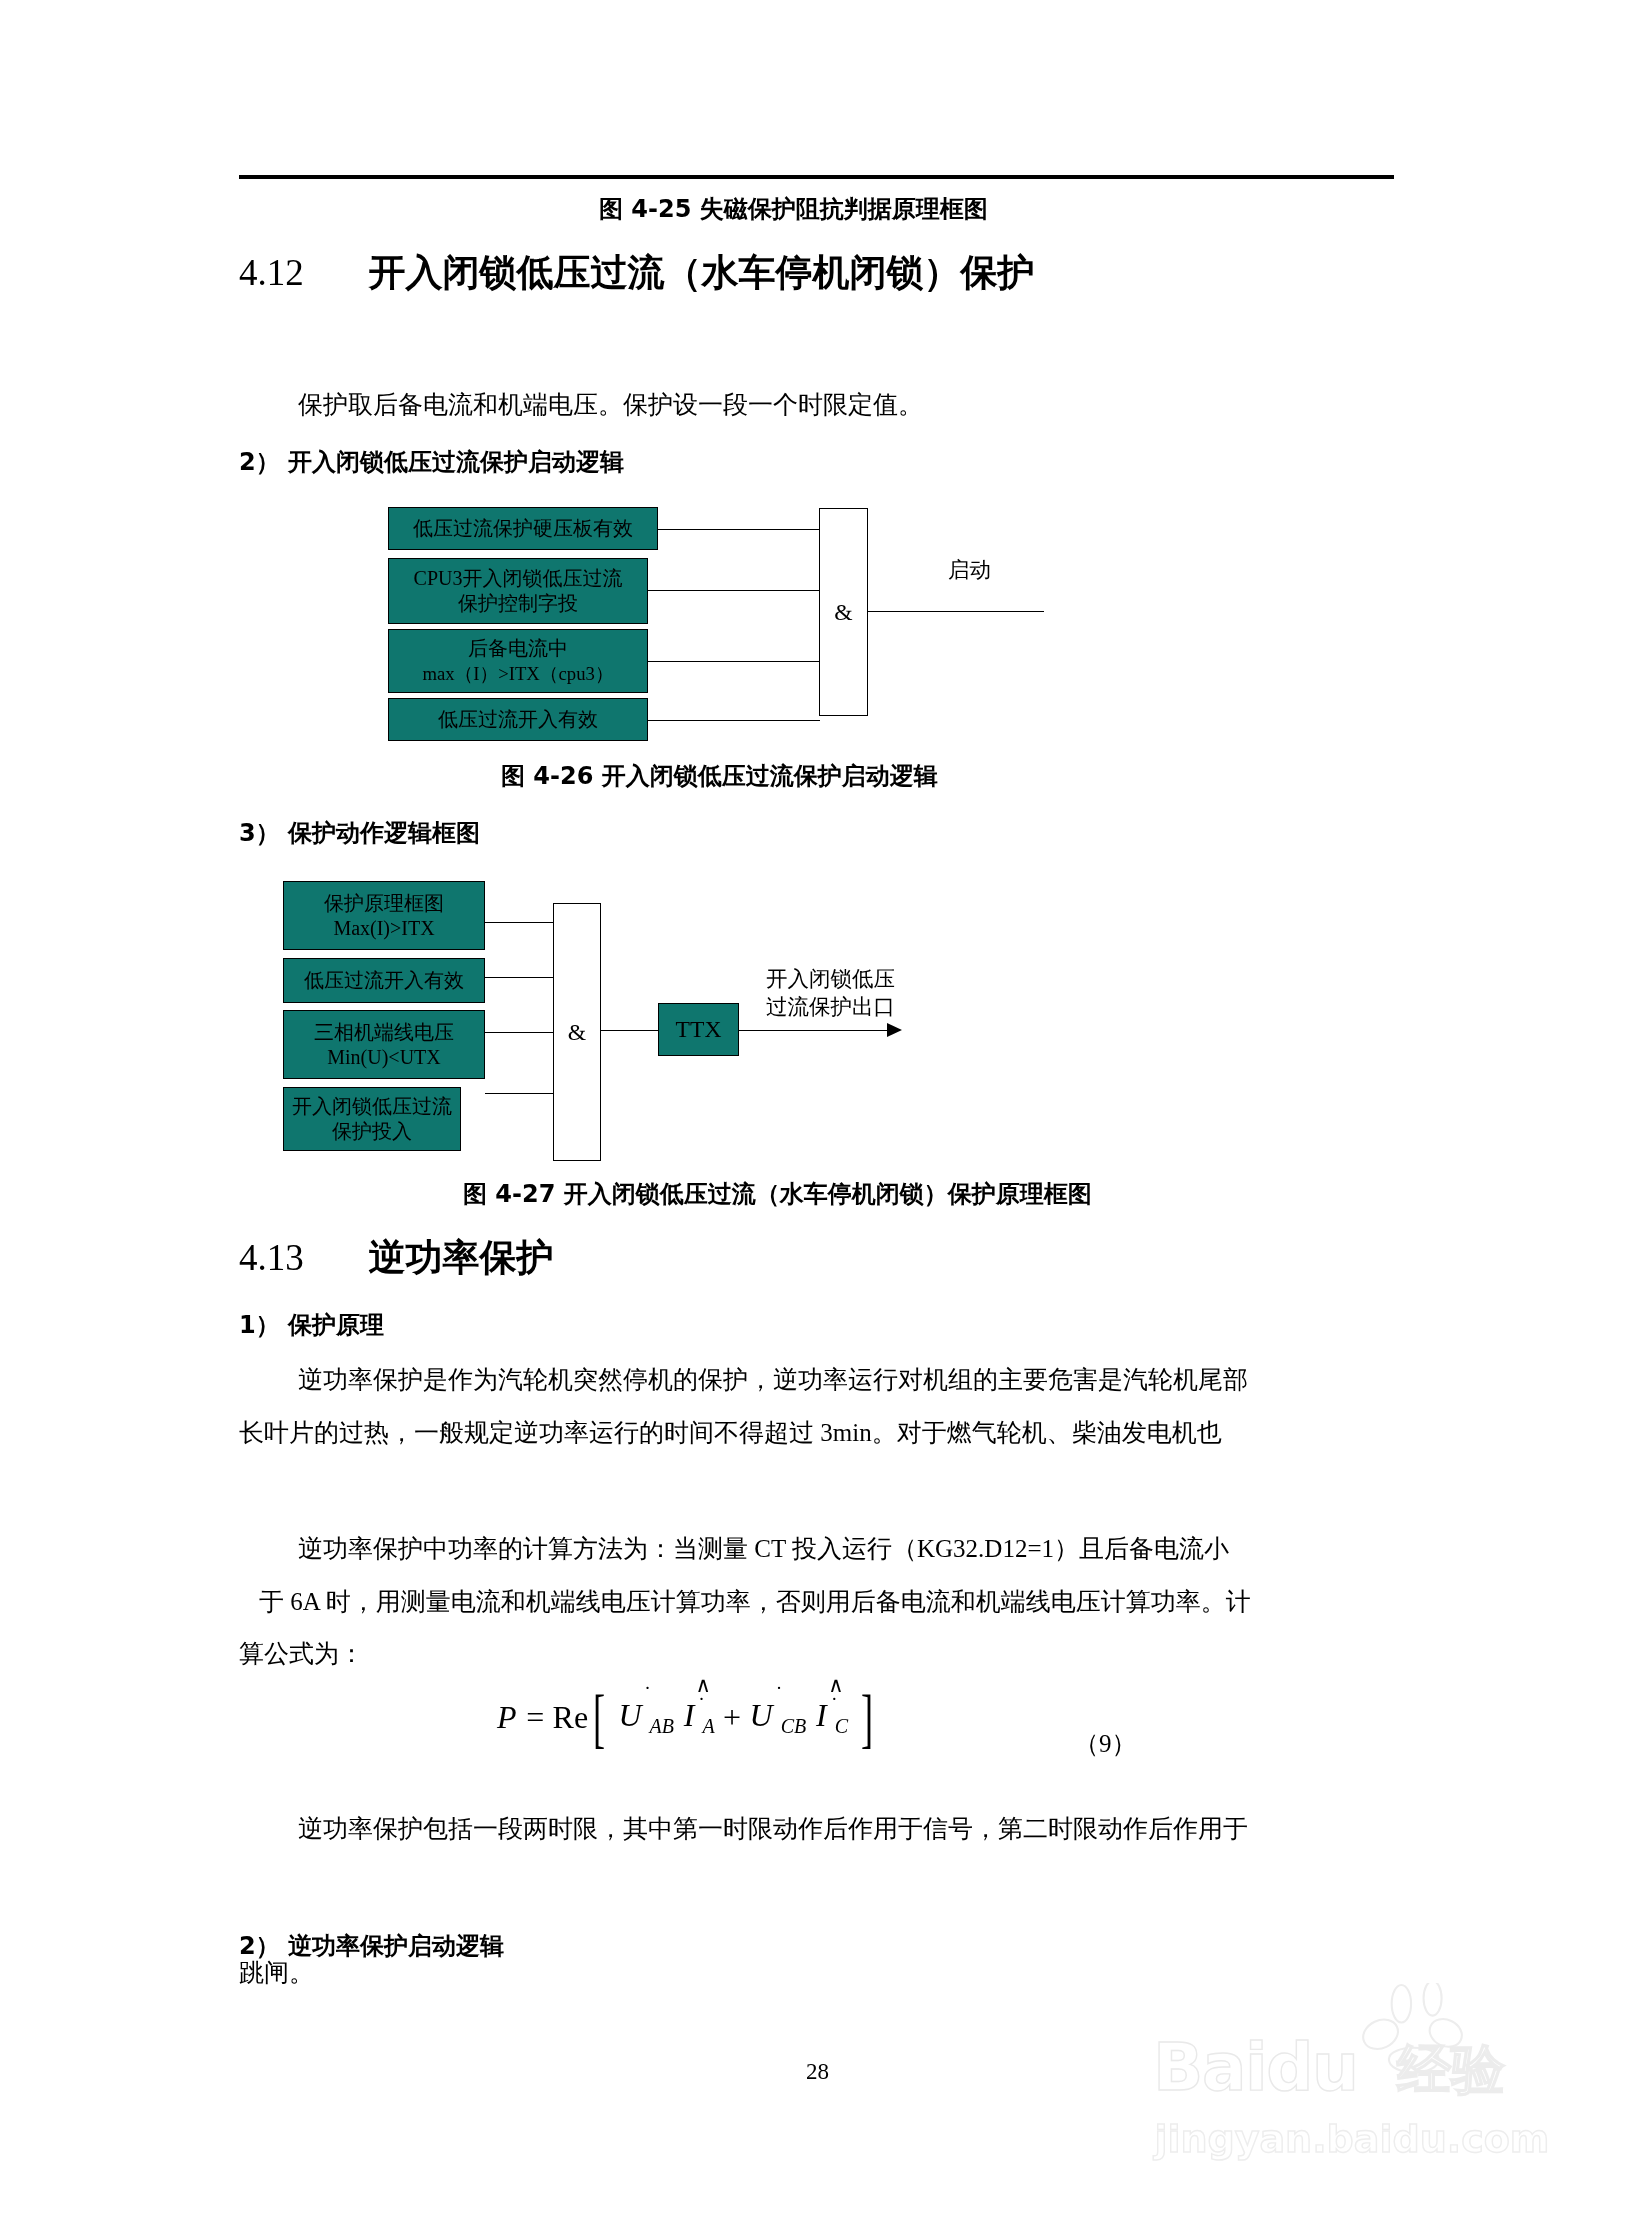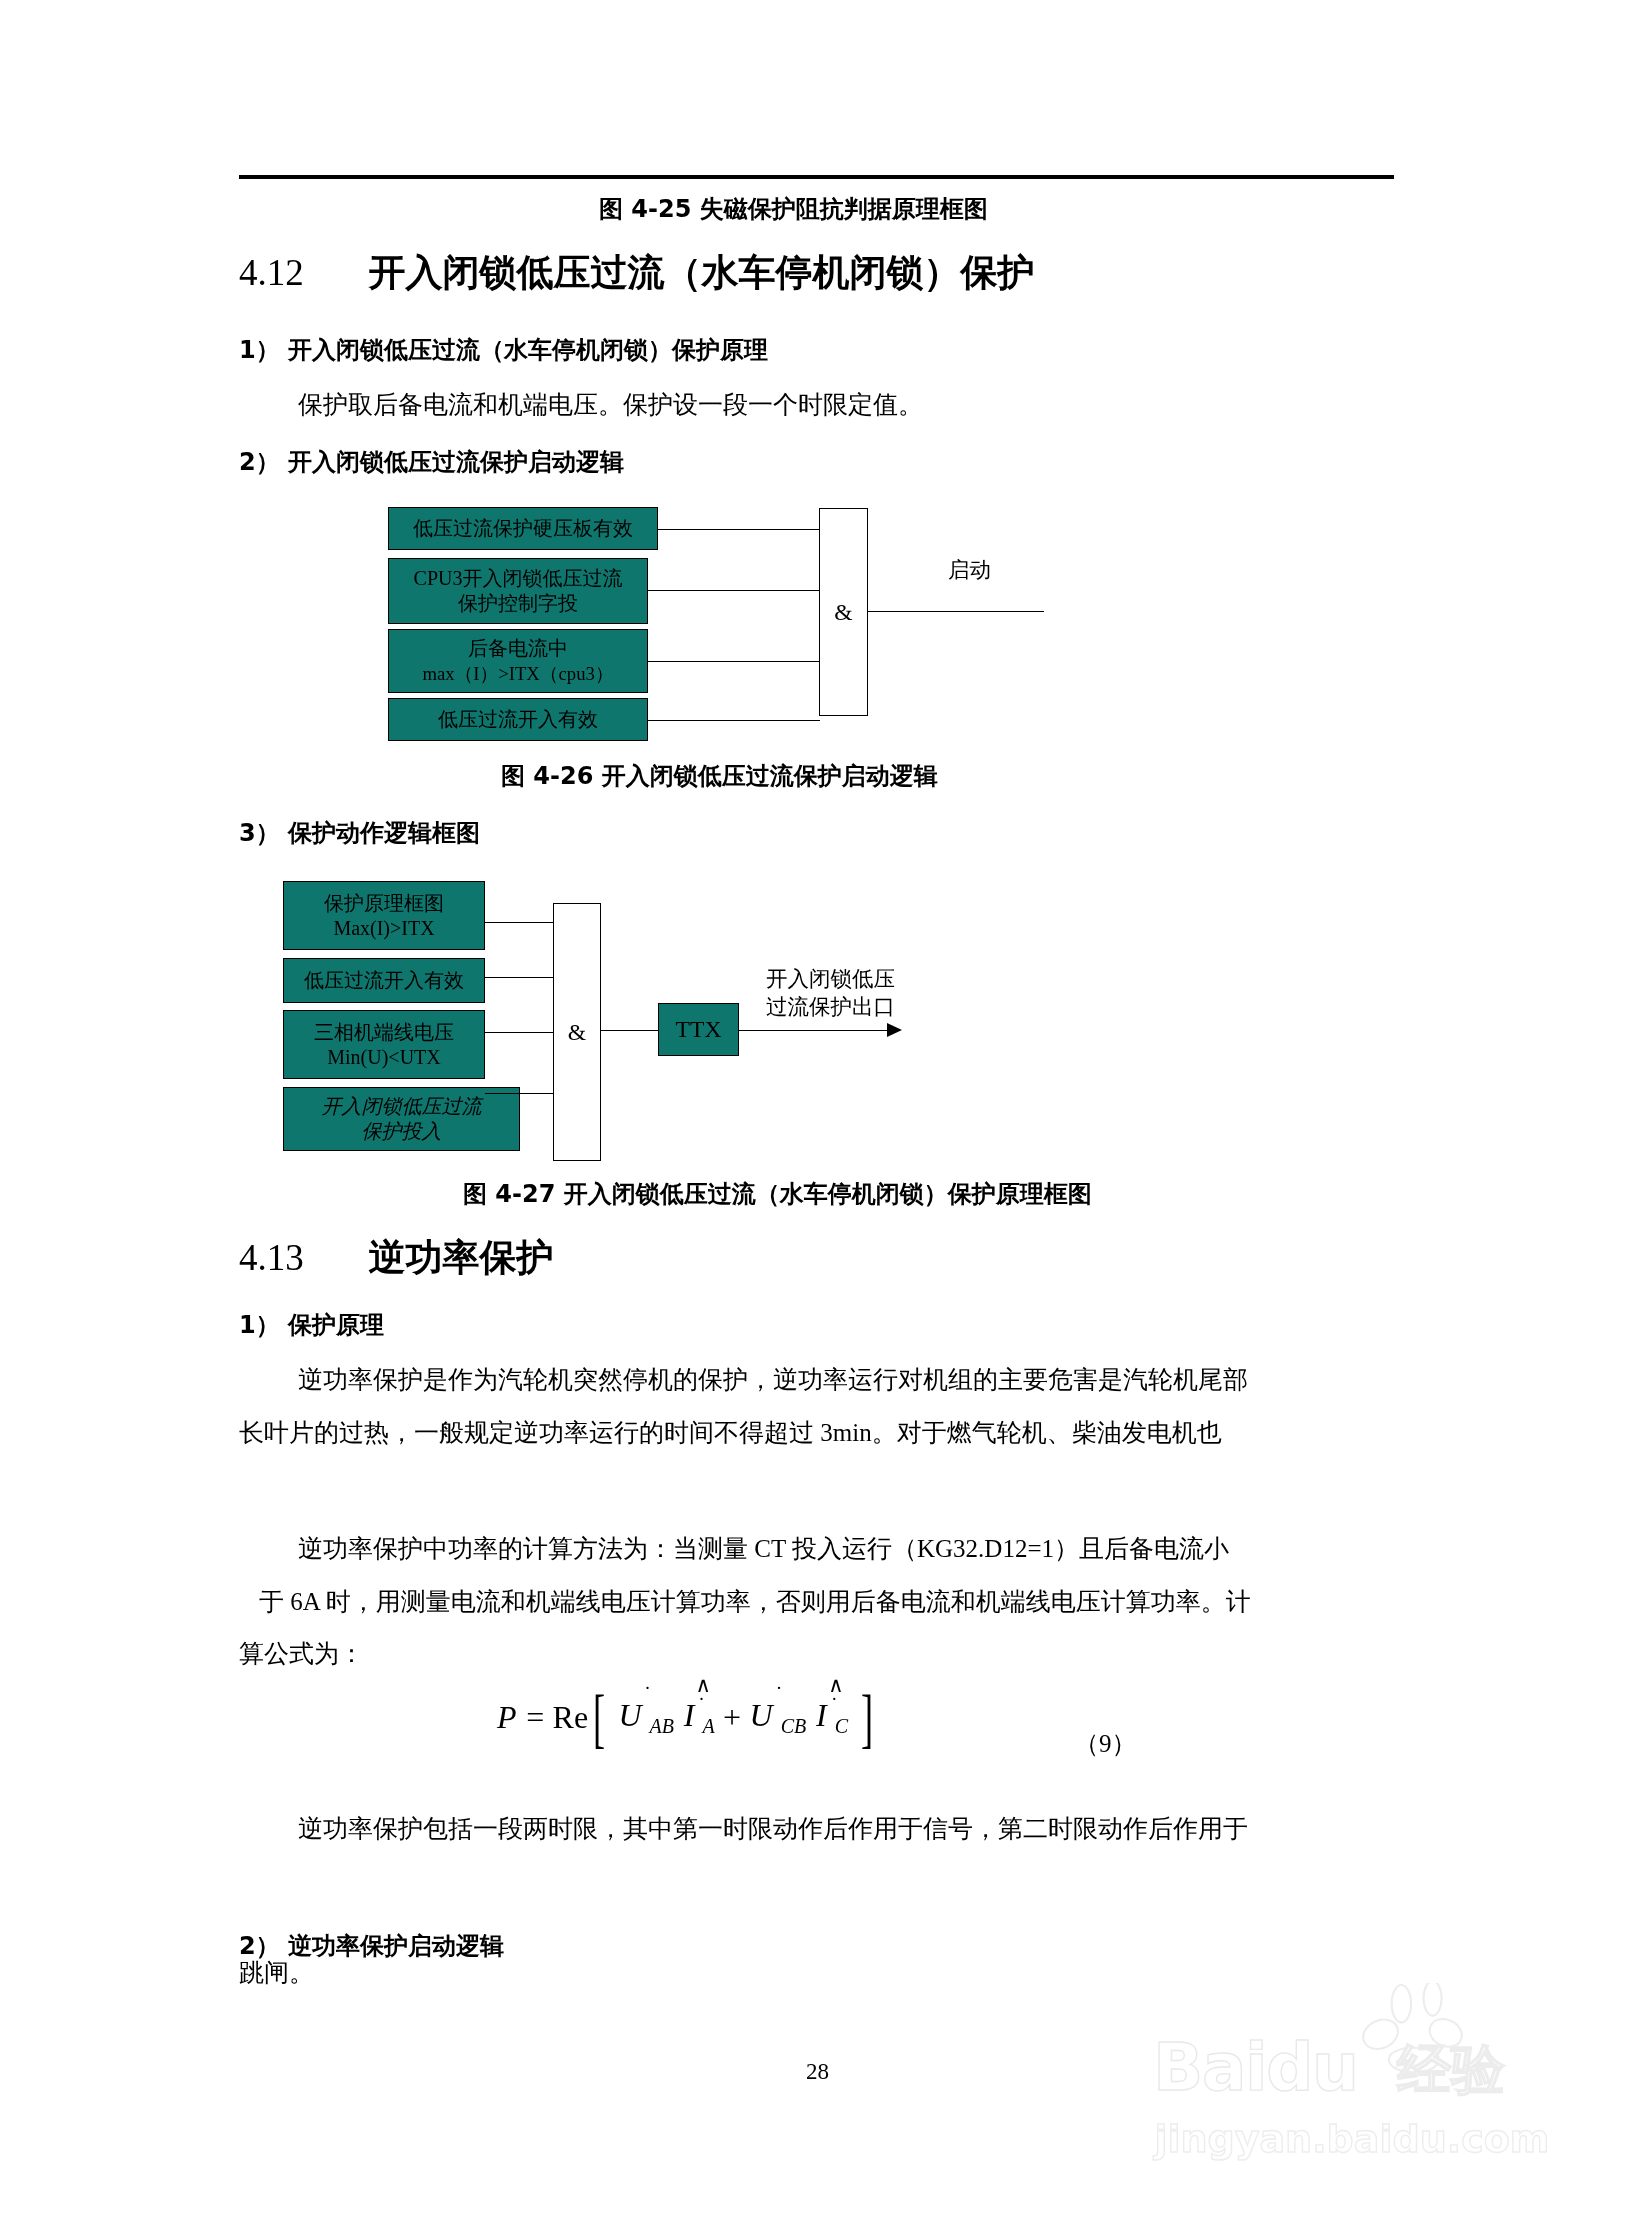--- a/index.html
+++ b/index.html
@@ -228,21 +228,20 @@
   <div id="header-rule"></div>
 
   <div class="fig-caption" style="left:599px; top:193px;">图 4-25 失磁保护阻抗判据原理框图</div>
 
   <div class="section-head" style="left:239px; top:248px;">
     <span class="num">4.12</span>
     <span style="display:inline-block;width:39px;"></span>
     <span>开入闭锁低压过流（水车停机闭锁）保护</span>
   </div>
 
-  <div class="list-head" style="left:239px; top:334px;">1）  开入闭锁低压过流（水车停机闭锁）保护原理</div>
 
   <div class="body-line" style="left:298px; top:388px;">保护取后备电流和机端电压。保护设一段一个时限定值。</div>
 
   <div class="list-head" style="left:239px; top:446px;">2）  开入闭锁低压过流保护启动逻辑</div>
 
   <div class="diagram" id="fig426" style="left:0px; top:0px; width:1649px; height:0.7px;">
 
     <div class="dbox" style="left:388px; top:507px; width:270px; height:43px;">
       <span>低压过流保护硬压板有效</span>
     </div>
@@ -288,21 +287,21 @@
 
     <div class="dbox" style="left:283px; top:958px; width:202px; height:45px;">
       <span>低压过流开入有效</span>
     </div>
 
     <div class="dbox" style="left:283px; top:1010px; width:202px; height:69px;">
       <span>三相机端线电压</span>
       <span class="en">Min(U)&lt;UTX</span>
     </div>
 
-    <div class="dbox" style="left:283px; top:1087px; width:237px; height:64px;font-style:italic;">
+    <div class="dbox" style="left:283px; top:1087px; width:178px; height:64px;">
       <span>开入闭锁低压过流</span>
       <span>保护投入</span>
     </div>
 
     <div class="wire-h" style="left:485px; top:922px; width:69px;"></div>
     <div class="wire-h" style="left:485px; top:977px; width:69px;"></div>
     <div class="wire-h" style="left:485px; top:1032px; width:69px;"></div>
     <div class="wire-h" style="left:485px; top:1093px; width:69px;"></div>
 
     <div class="gate" style="left:553px; top:903px; width:48px; height:258px;">

